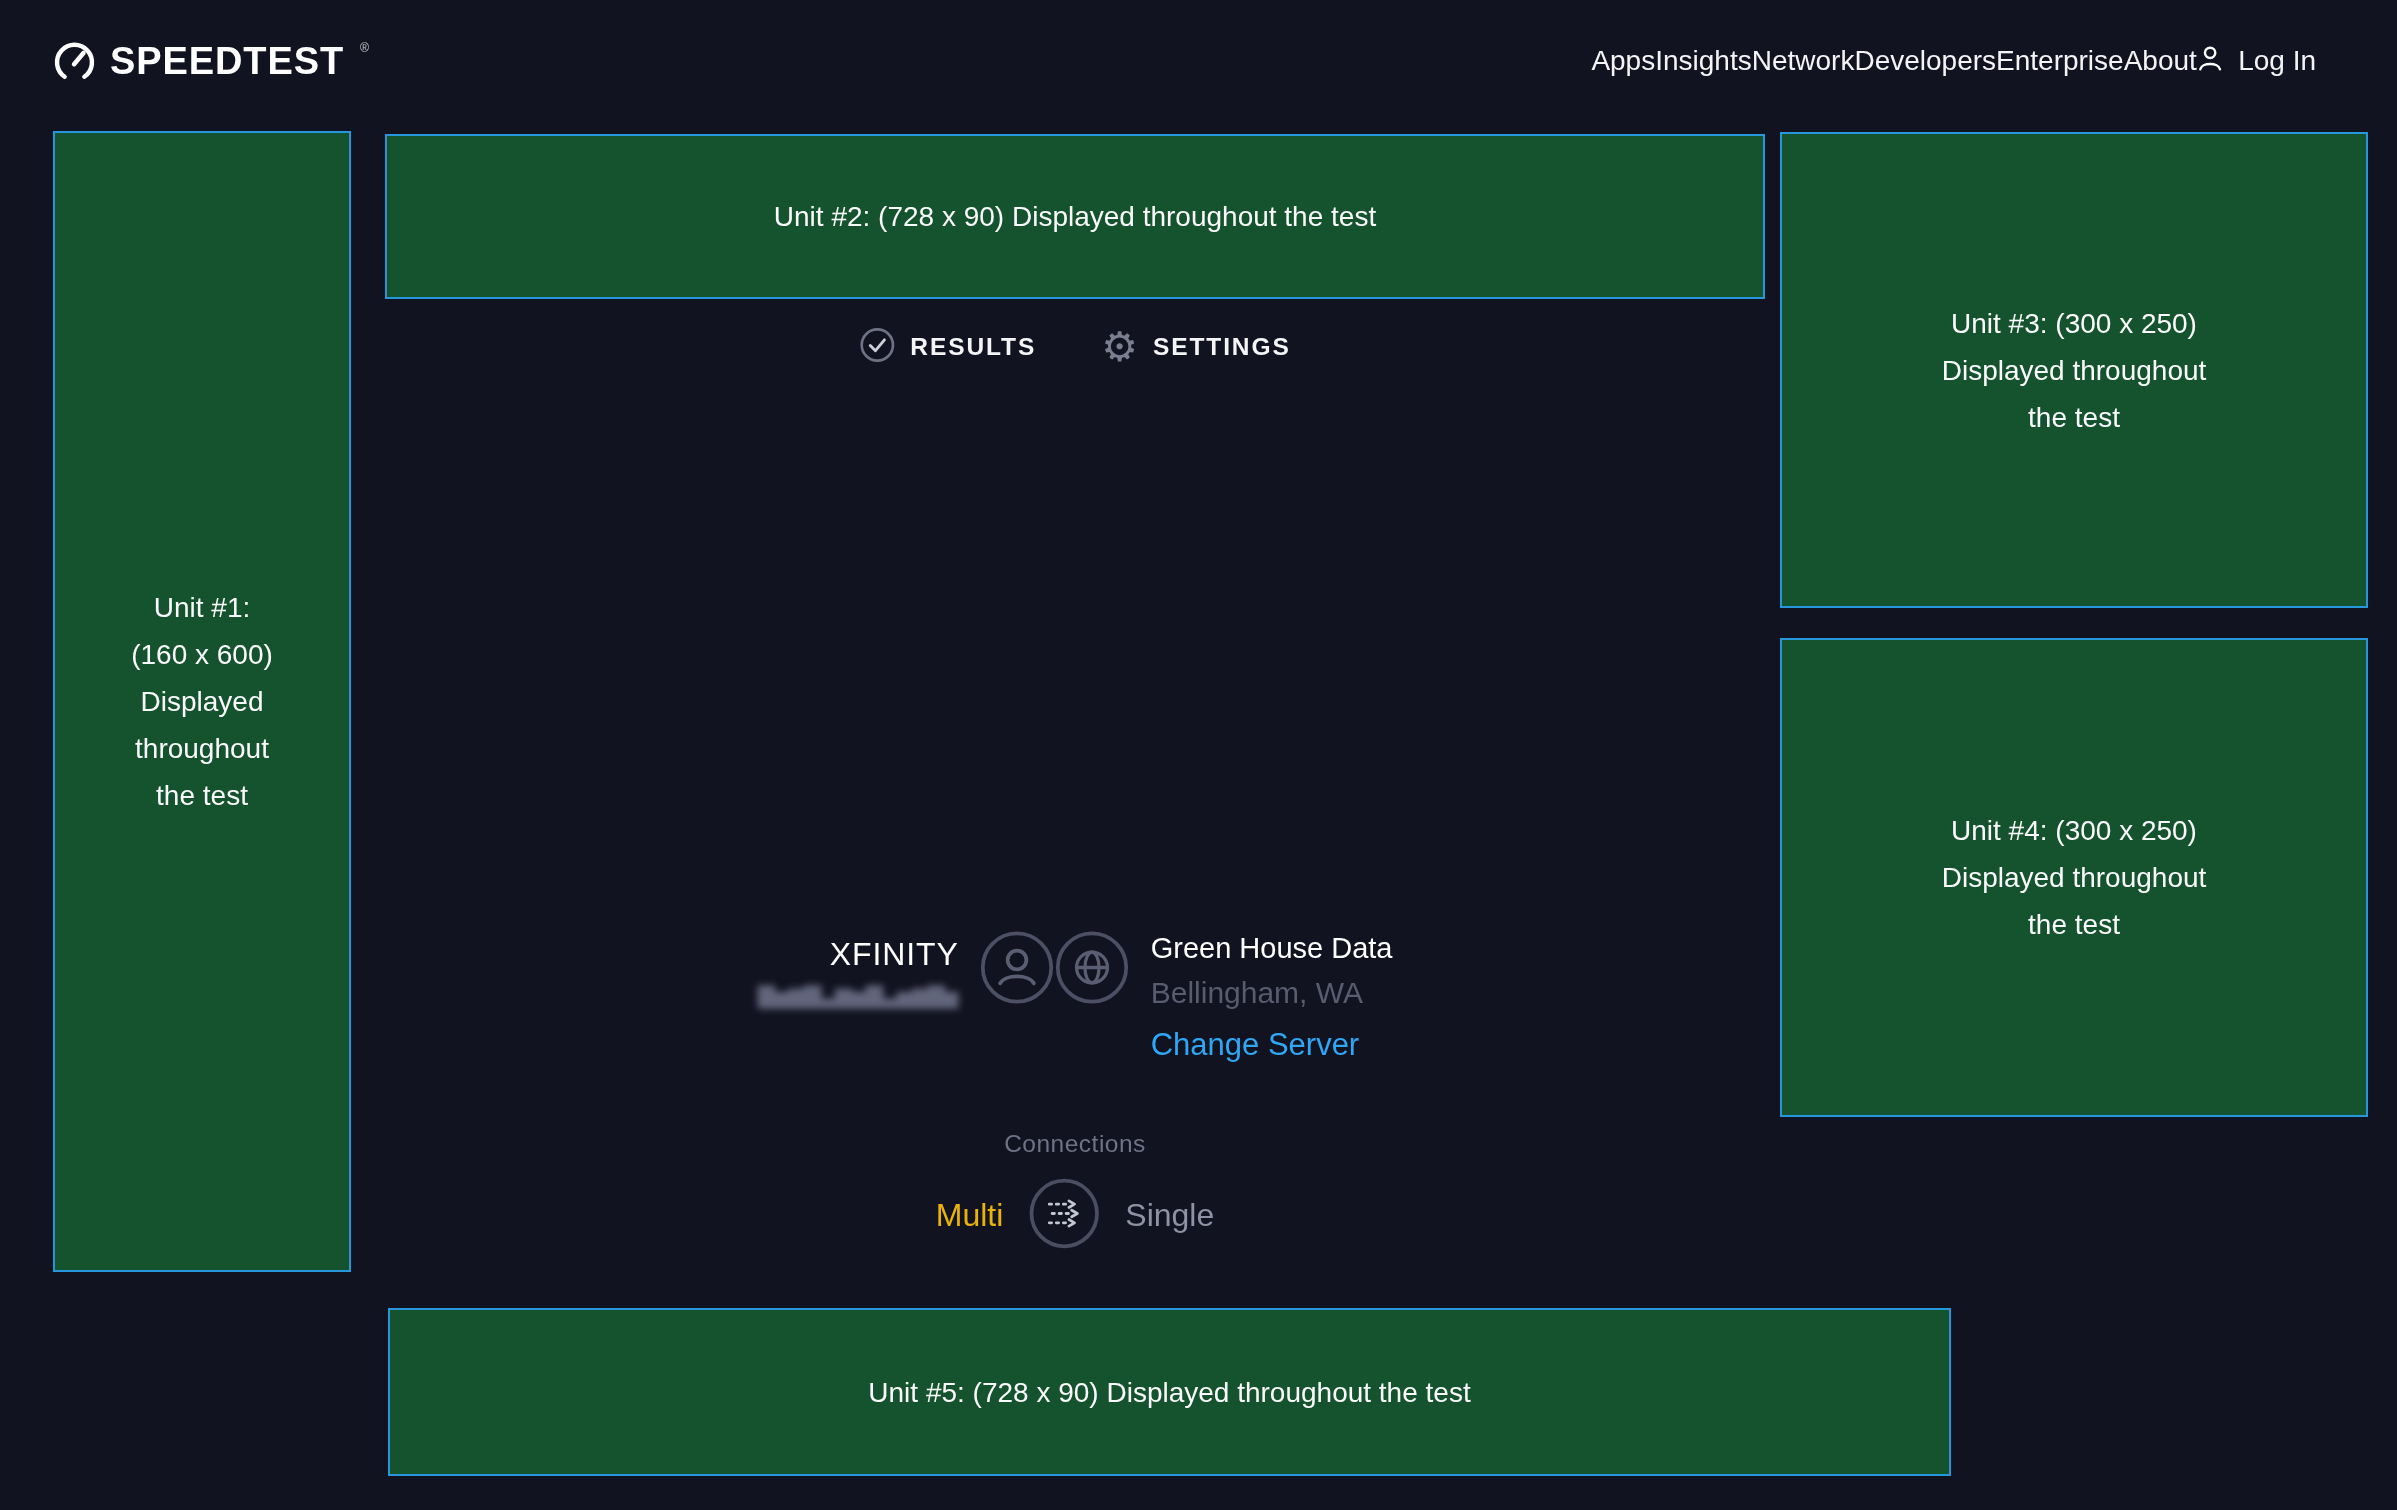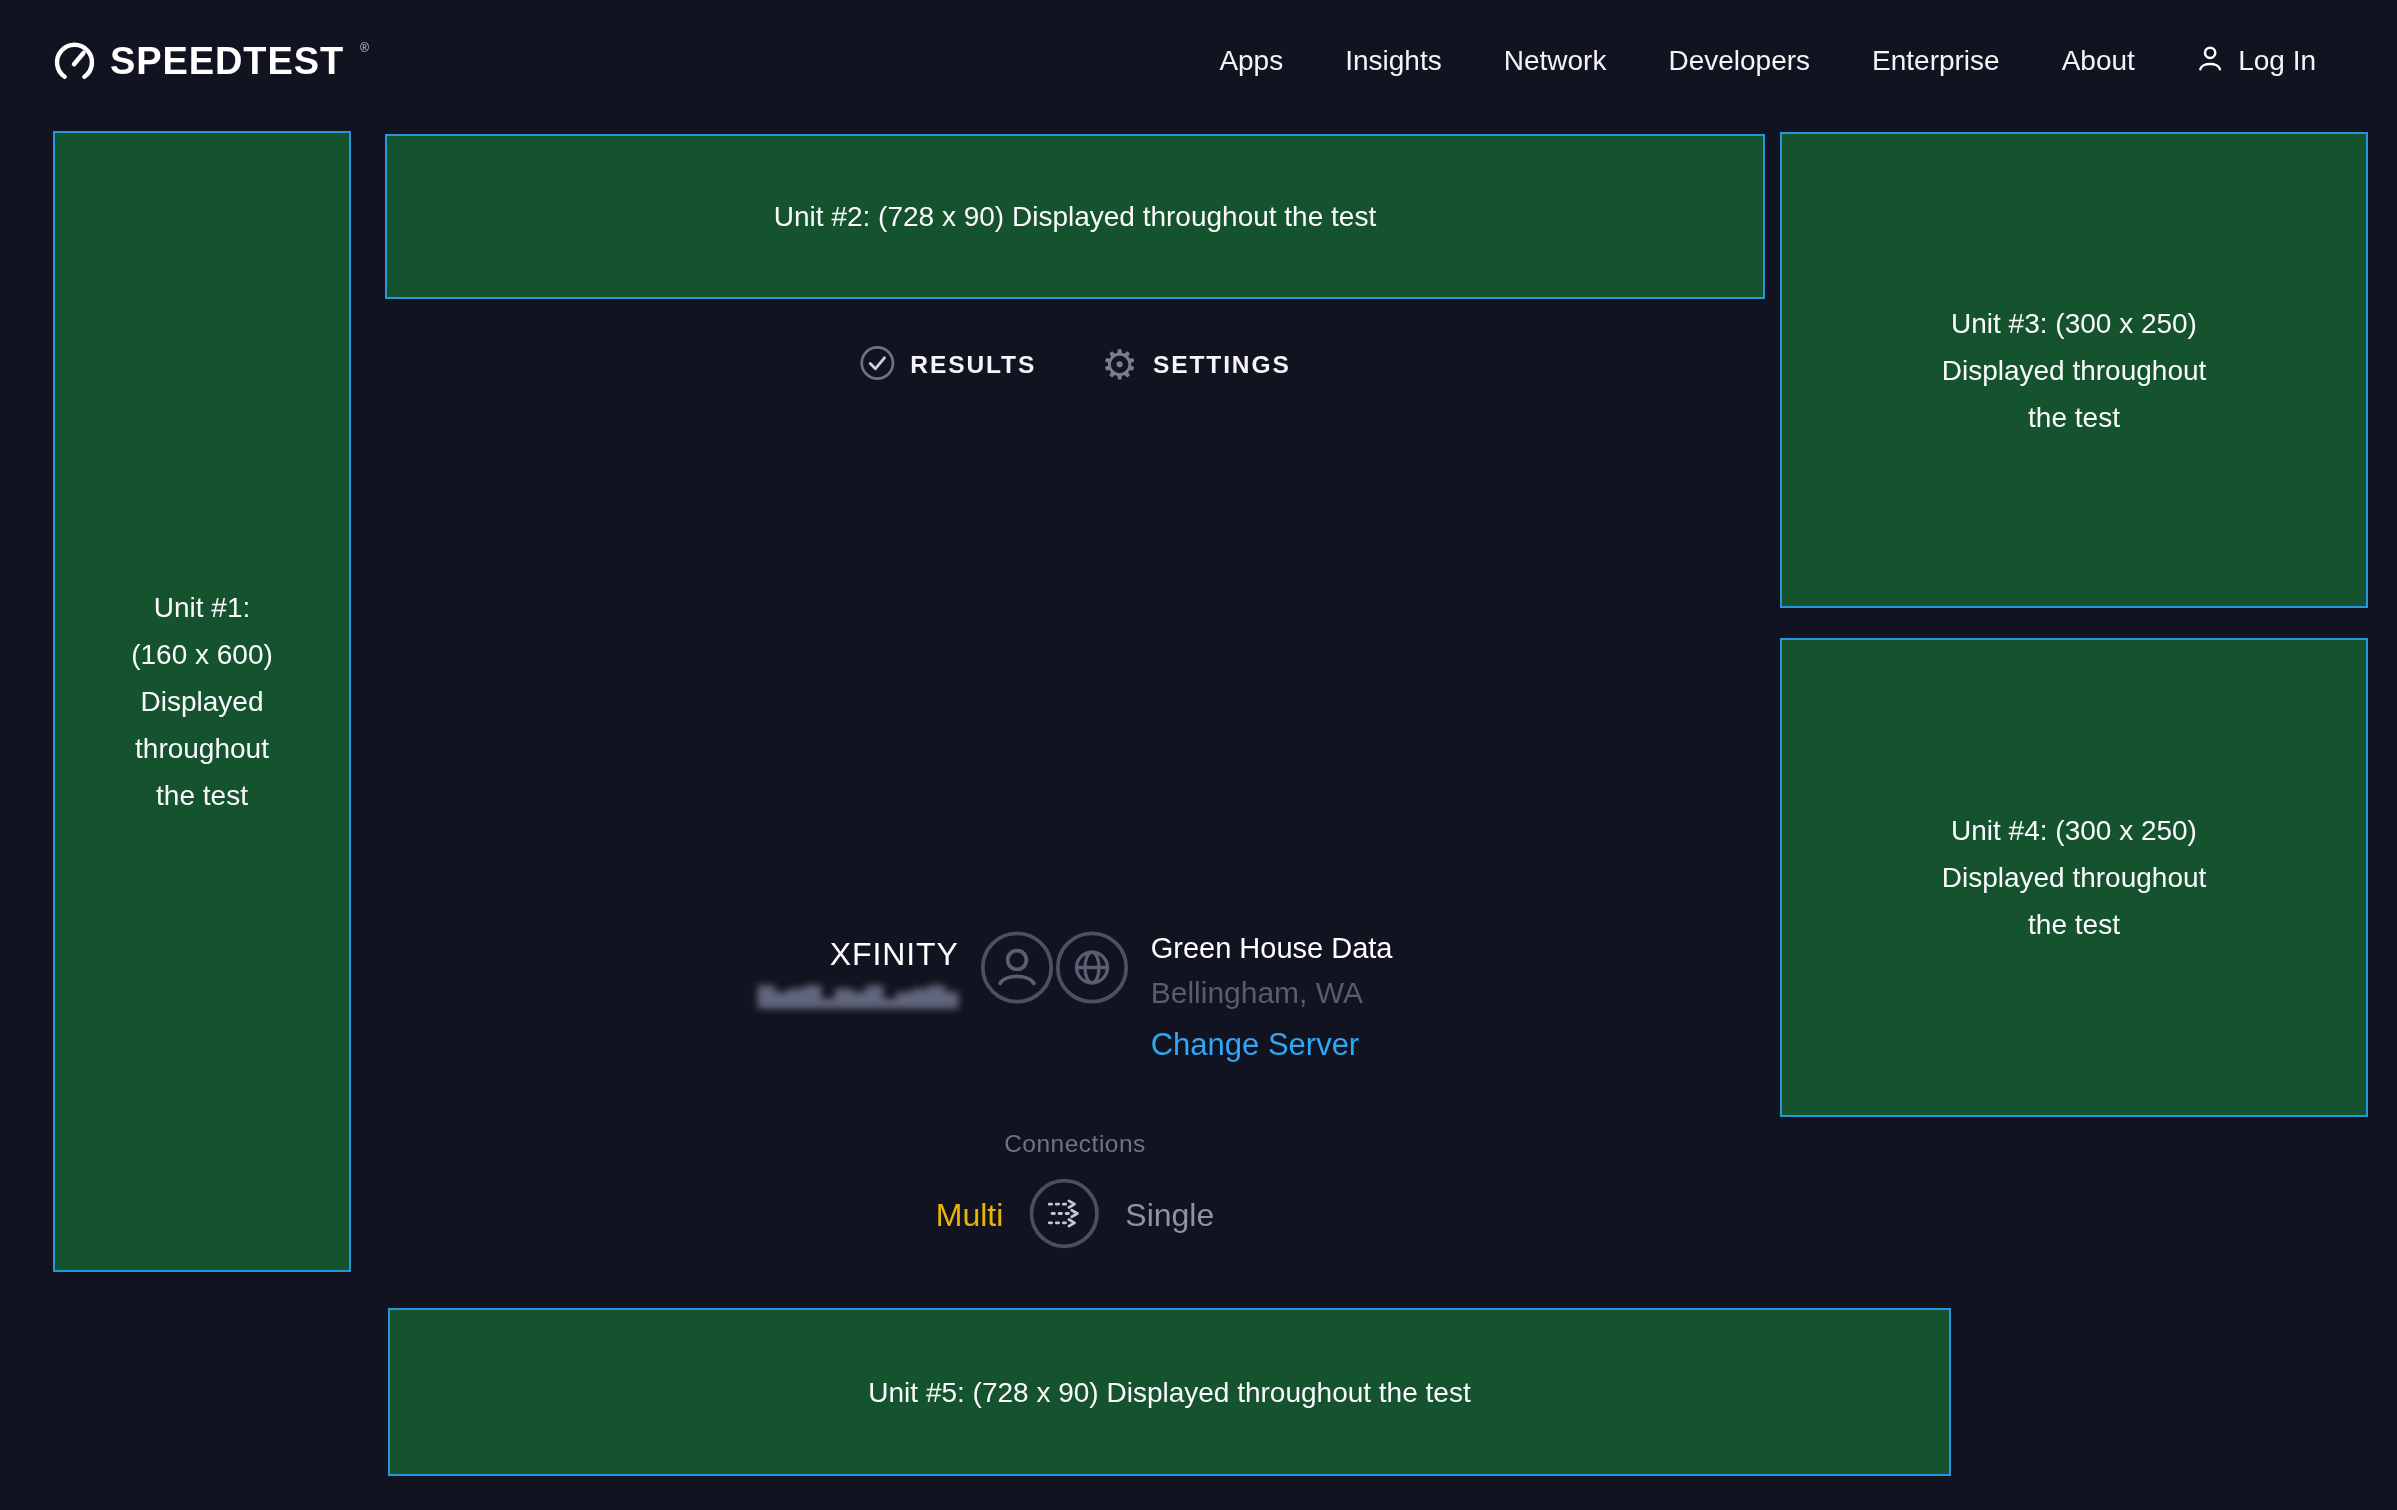--- a/index.html
+++ b/index.html
@@ -14,21 +14,21 @@
   
   .header {
     position:absolute; top:0; left:0; right:0; height:122px;
     display:flex; align-items:center;
     padding:0 81px 0 53px;
   }
   .logo { display:flex; align-items:center; gap:14px; cursor:pointer; }
   .logo svg { display:block; }
   .logo .brand-text { font-size:38px; font-weight:700; letter-spacing:0.9px; color:#fff; }
   .logo .brand-mark { font-size:12.2px; vertical-align:top; position:relative; top:-13px; left:1.9px; opacity:.75; }
-  .nav { margin-left:auto; display:flex; align-items:center; gap:62px; }
+  .nav { margin-left:auto; display:flex; align-items:center; }
   .nav-item { font-size:28px; color:#f4f4f7; cursor:pointer; }
   .login { display:flex; align-items:center; gap:11.3px; }
 
   
   .ad {
     position:absolute;
     background:#14532d;
     border:2.8px solid #2697db;
     display:flex; flex-direction:column;
     align-items:center; justify-content:center;
@@ -41,21 +41,21 @@
   .ad-4 { left:1780px; top:638px; width:588px;  height:479px; }
   .ad-5 { left:388px; top:1308px; width:1563px; height:168px; }
 
   
   .main {
     position:absolute; left:385px; top:0; width:1380px; height:100%;
   }
   .centered { position:absolute; left:50%; transform:translateX(-50%); }
 
   
-  .tabs { top:345px; display:flex; gap:65px; align-items:center; }
+  .tabs { top:327px; display:flex; gap:65px; align-items:center; }
   .tab { display:flex; align-items:center; gap:15px; cursor:pointer; }
   .tab-label { font-size:24.5px; font-weight:700; letter-spacing:1.9px; color:#f5f5f8; }
   .gear-glyph { font-size:41px; line-height:34px; color:#7a7e90; font-family:"DejaVu Sans", sans-serif; }
 
   
   .go-button {
     top:486px; width:369px; height:369px; cursor:pointer;
   }
   .go-button svg { position:absolute; inset:0; }
   .go-label {

